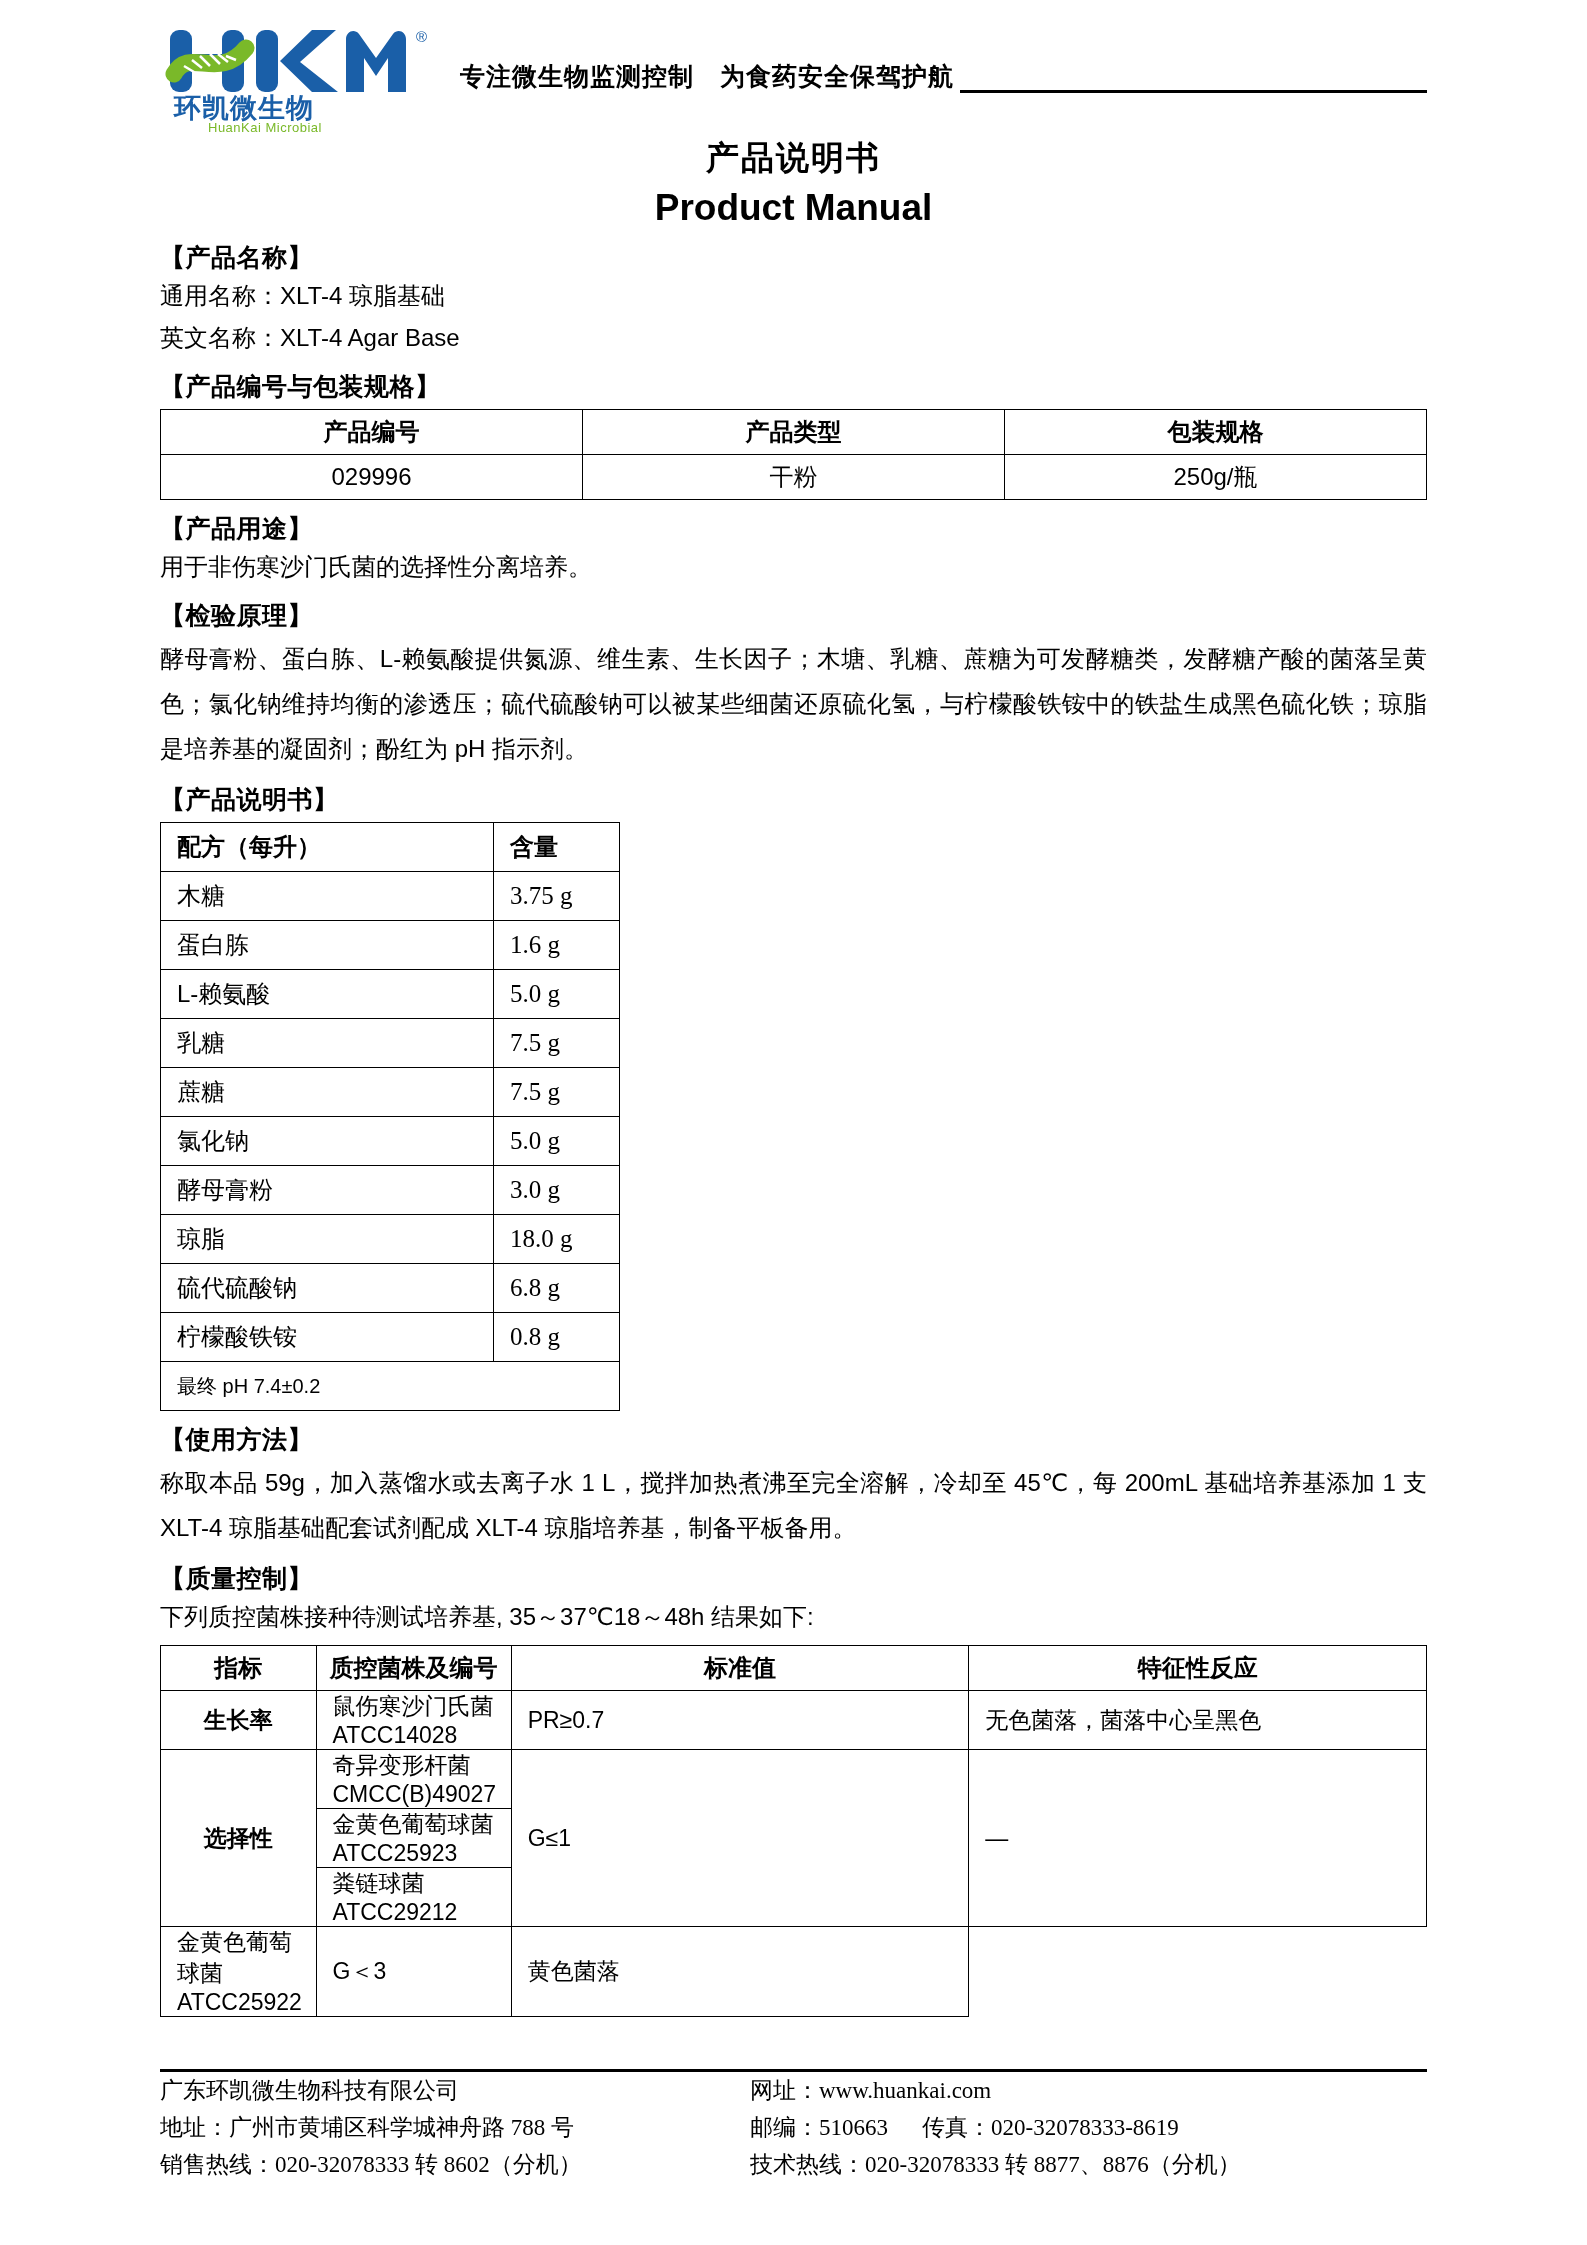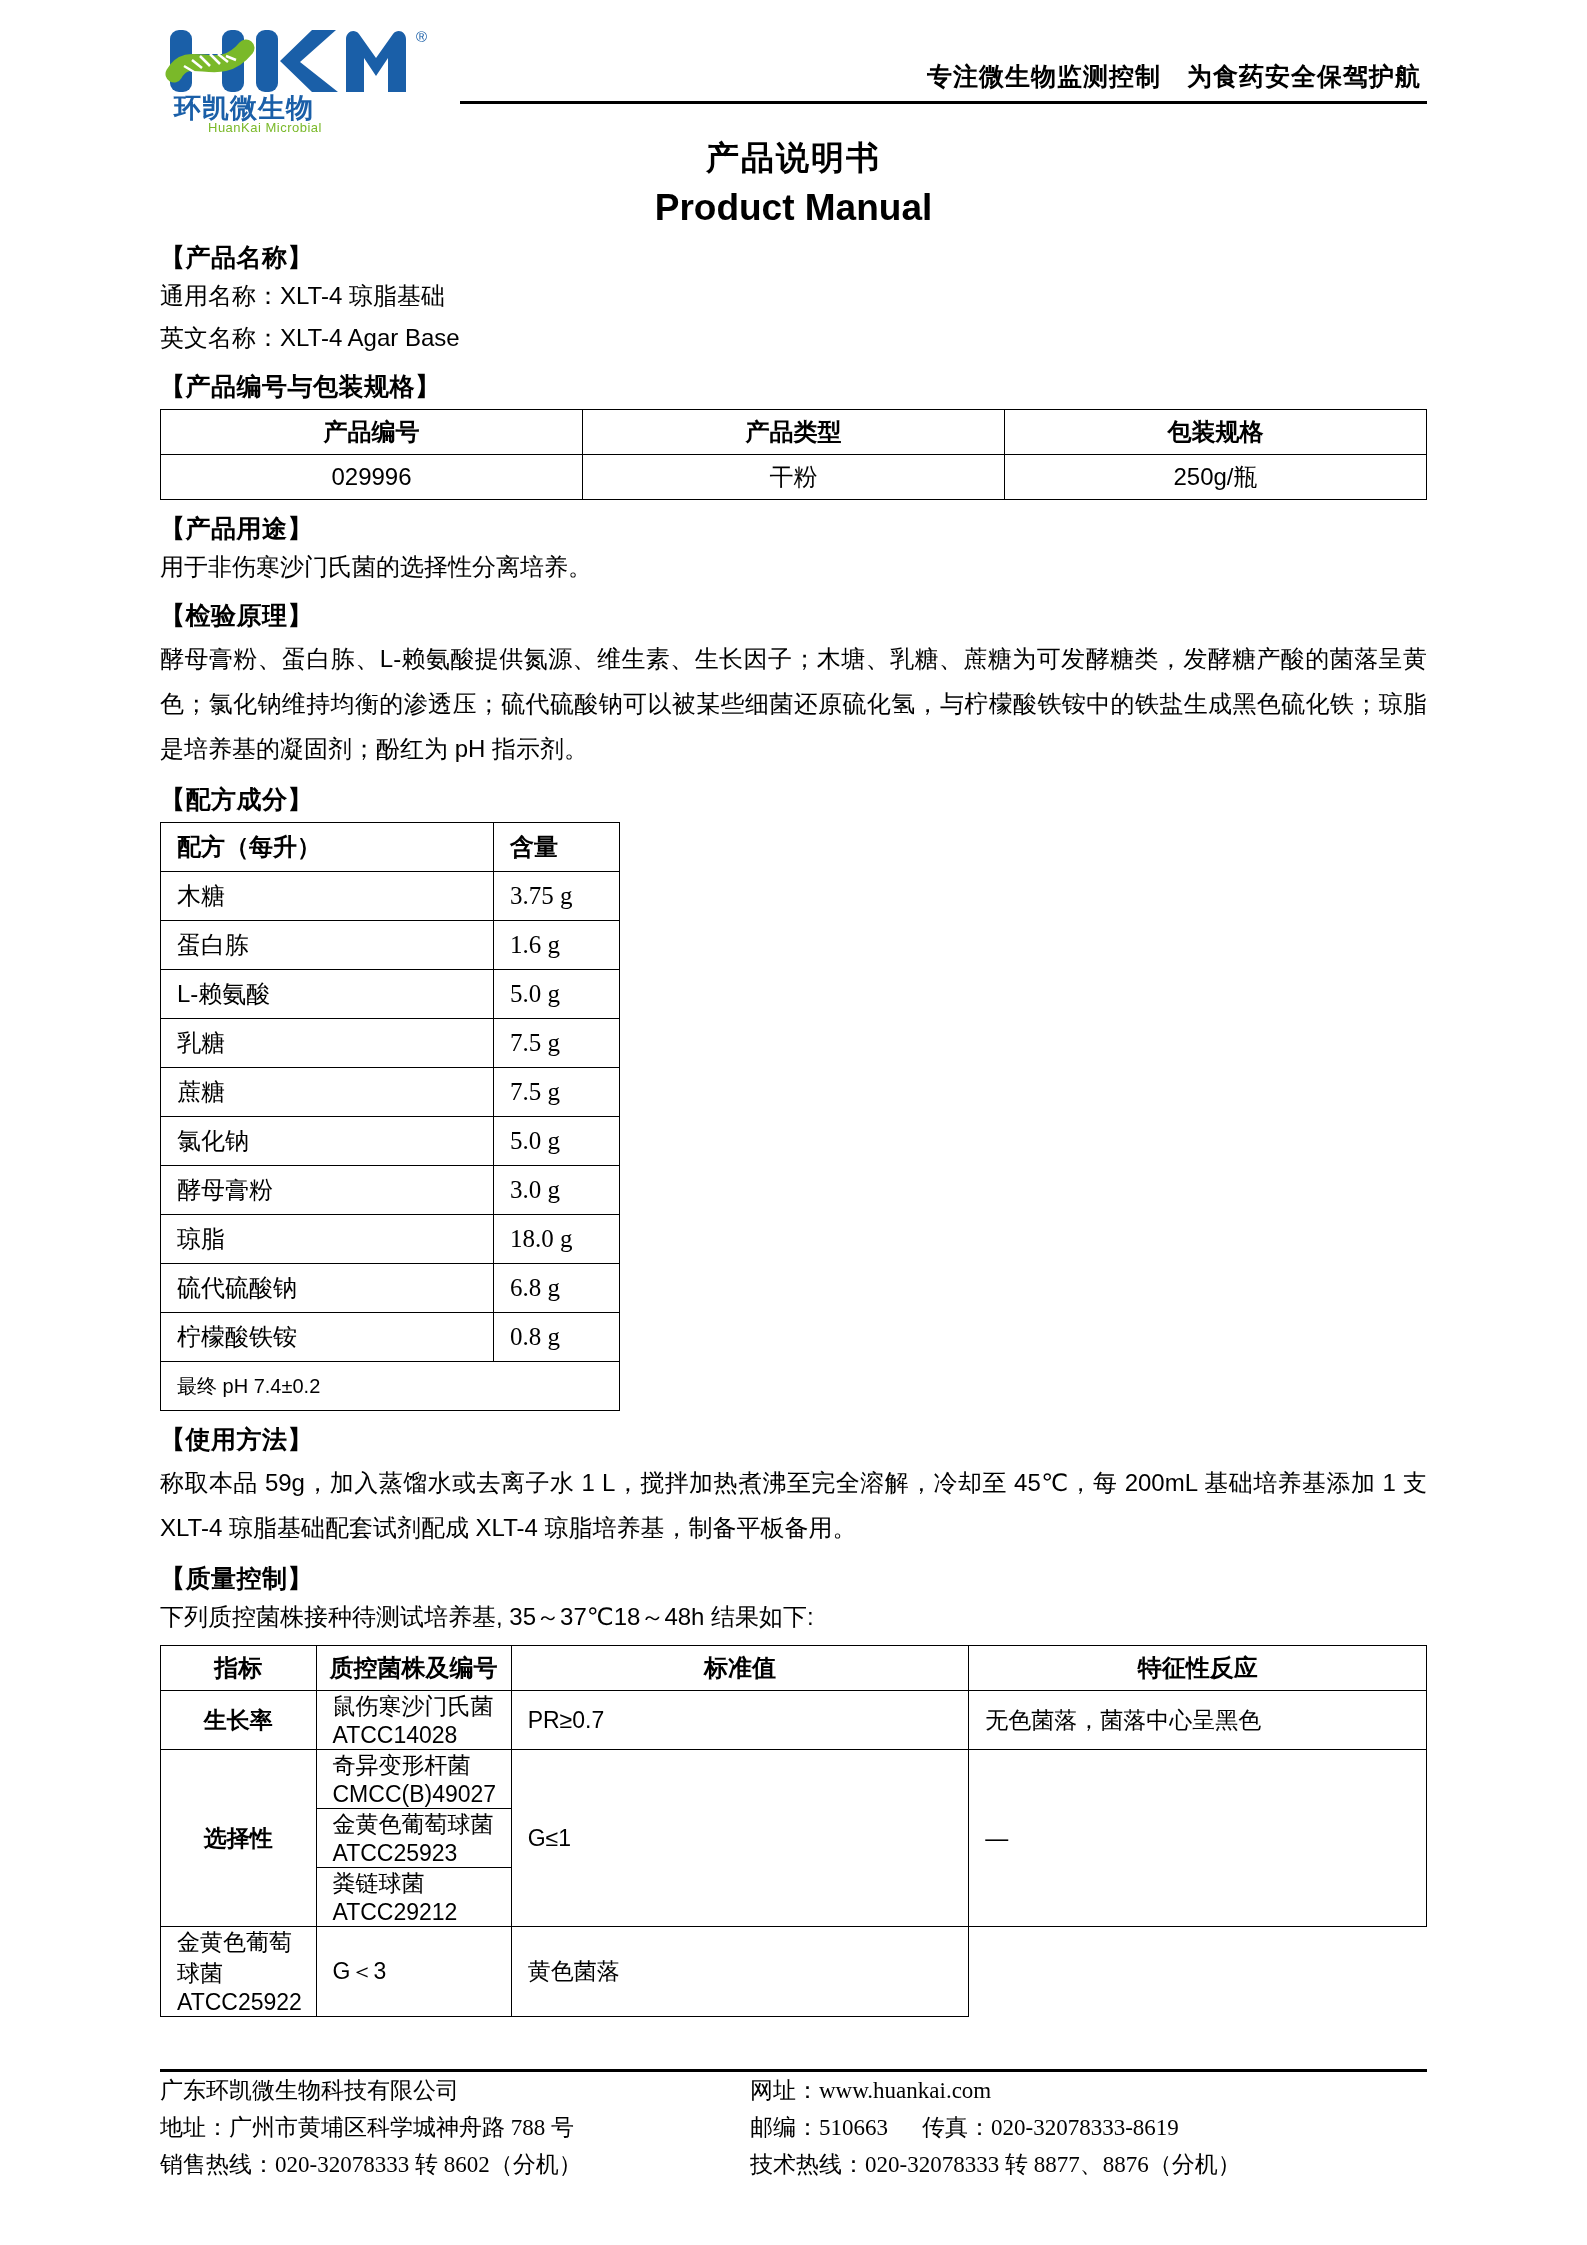--- a/index.html
+++ b/index.html
@@ -33,21 +33,21 @@
   }
   .logo-wrap {
     width: 300px;
     flex: 0 0 300px;
     position: relative;
   }
   .logo-svg { display: block; }
   .header-right {
     flex: 1;
     display: flex;
-    flex-direction: column;
+    flex-direction: row;
     justify-content: space-between;
     padding-top: 38px;
   }
   .tagline {
     font-size: 25px;
     font-weight: 600;
     letter-spacing: 1px;
     text-align: right;
     white-space: nowrap;
     padding-right: 6px;
@@ -245,21 +245,21 @@
       </tr>
     </tbody>
   </table>
 
   <div class="sec-head">【产品用途】</div>
   <div class="body-line">用于非伤寒沙门氏菌的选择性分离培养。</div>
 
   <div class="sec-head">【检验原理】</div>
   <div class="para">酵母膏粉、蛋白胨、L-赖氨酸提供氮源、维生素、生长因子；木塘、乳糖、蔗糖为可发酵糖类，发酵糖产酸的菌落呈黄色；氯化钠维持均衡的渗透压；硫代硫酸钠可以被某些细菌还原硫化氢，与柠檬酸铁铵中的铁盐生成黑色硫化铁；琼脂是培养基的凝固剂；酚红为 pH 指示剂。</div>
 
-  <div class="sec-head">【配方成分】</div>
+  <div class="sec-head">【产品说明书】</div>
   <table class="tbl-formula">
     <thead>
       <tr>
         <th class="col-name">配方（每升）</th>
         <th>含量</th>
       </tr>
     </thead>
     <tbody>
       <tr>
           <td>木糖</td>

